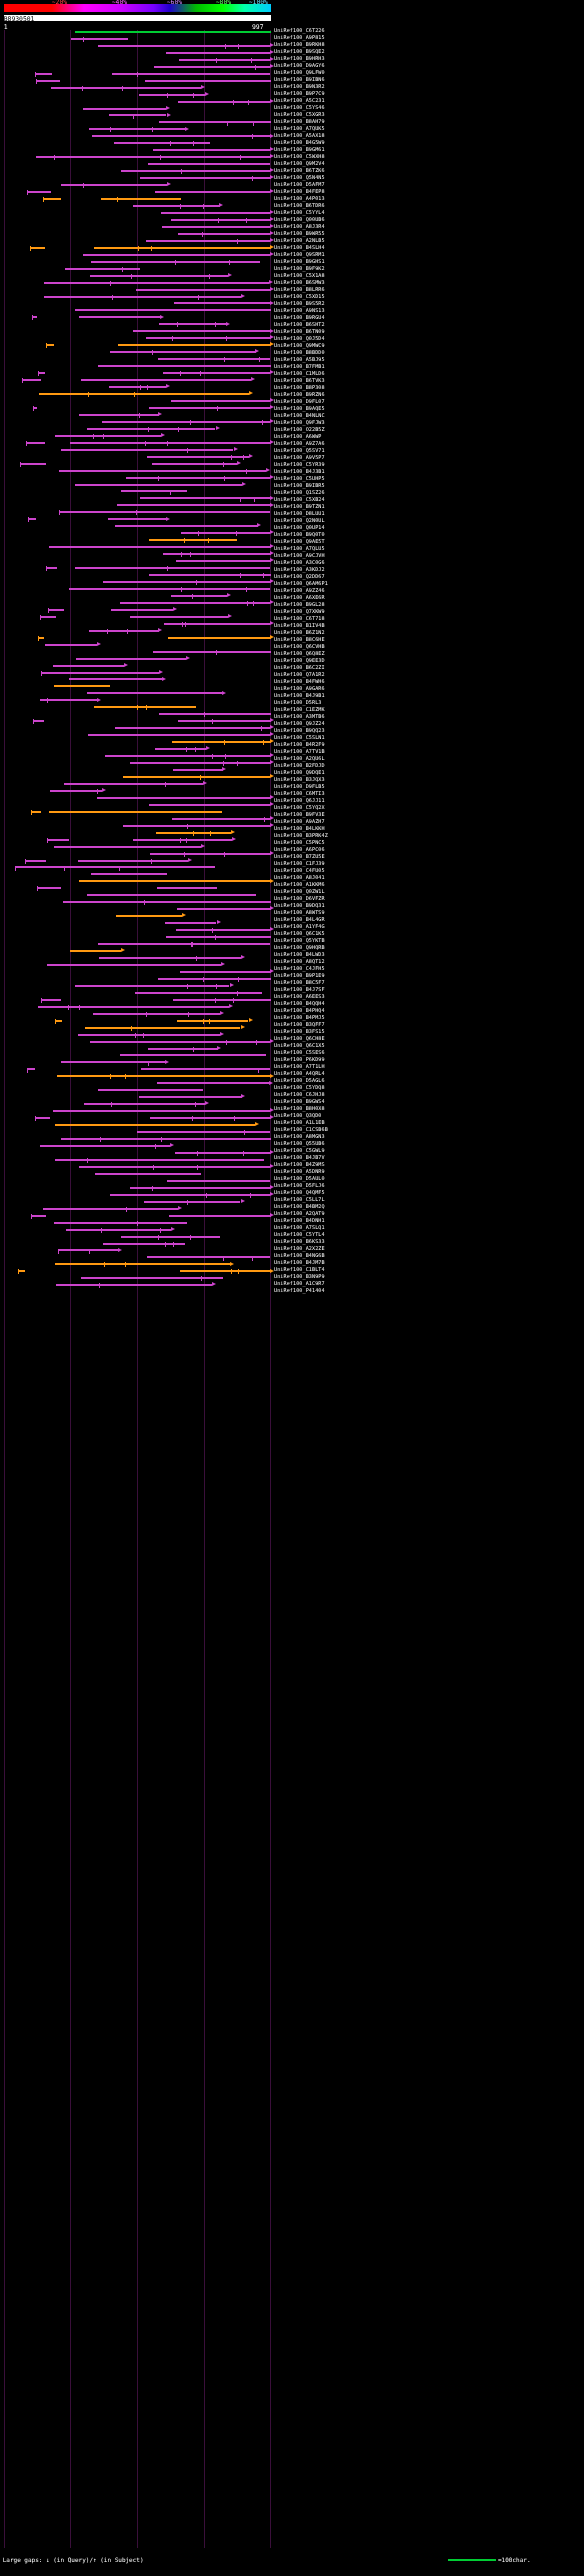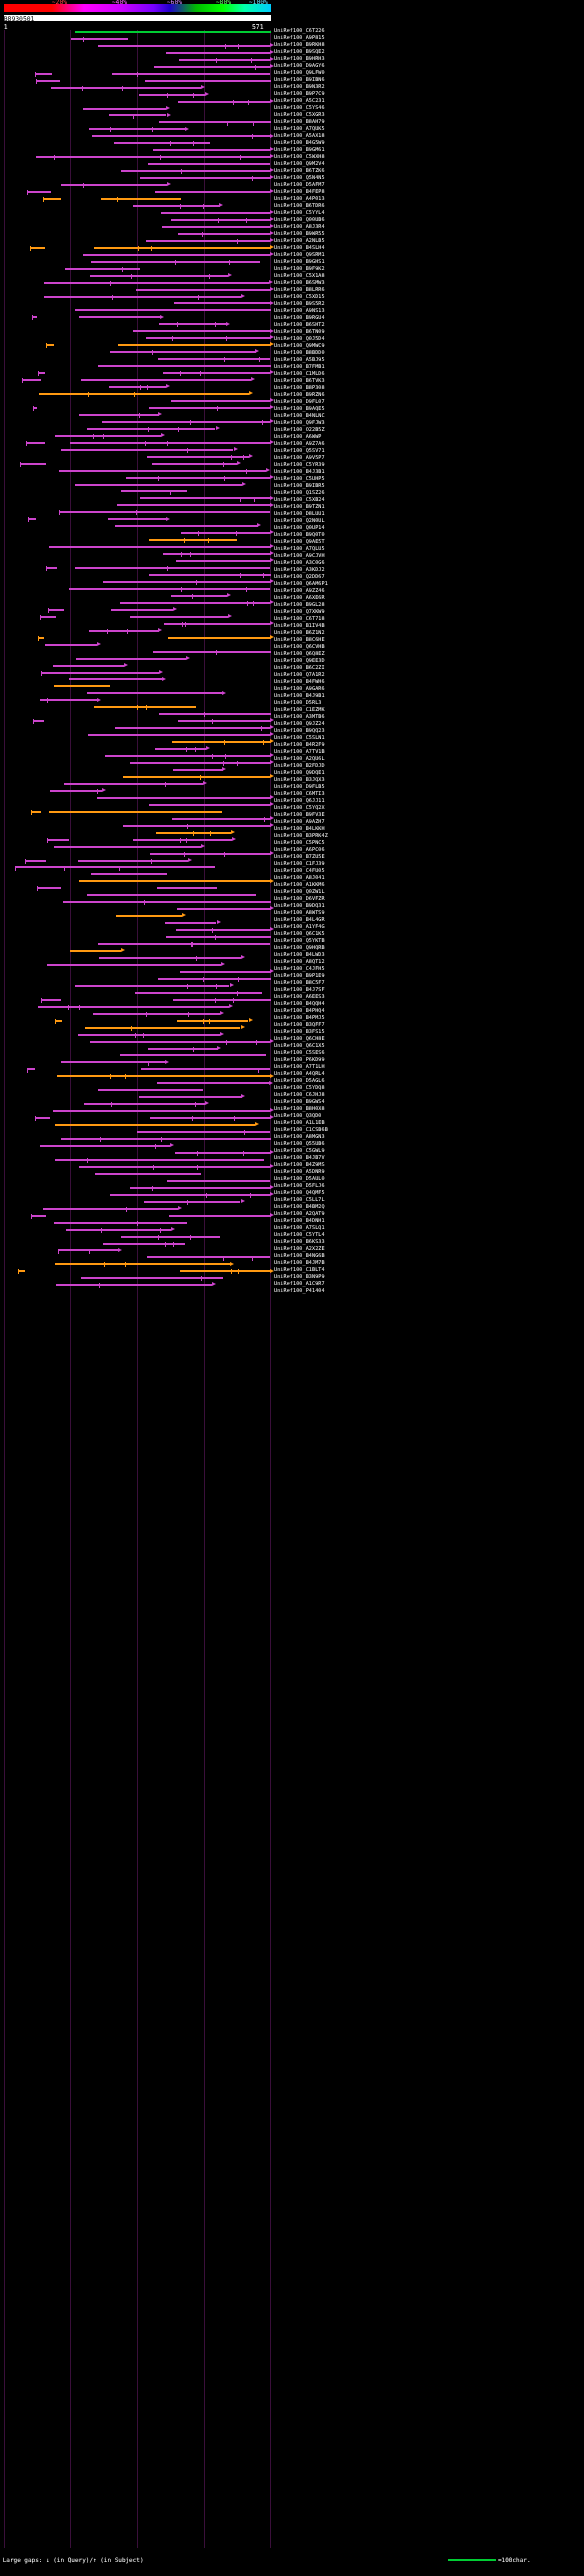--- a/index.html
+++ b/index.html
@@ -47,21 +47,21 @@
     <span class="scaletick" style="left:108px;color:#ff66ff;">~40%</span>
     <span class="scaletick" style="left:163px;color:#cc88ff;">~60%</span>
     <span class="scaletick" style="left:212px;color:#66ff66;">~80%</span>
     <span class="scaletick" style="left:245px;color:#66ddff;">~100%</span>
   </div>
 
   <div class="scalebar" style="background:linear-gradient(to right,#ff0000 0%,#ff0000 18%,#ff00ff 30%,#cc00ff 44%,#7700ff 56%,#2200cc 62%,#00bb00 72%,#00ff00 82%,#00ffaa 90%,#00ccff 100%);"></div>
 
   <div class="qbar"></div>
   <span class="qlabel" style="left:3.7px;top:23px;">1</span>
-  <span class="qlabel" style="left:252px;top:23px;">571</span>
+  <span class="qlabel" style="left:252px;top:23px;">997</span>
   <span class="qlabel" style="left:3.7px;top:14.6px;font-size:6.4px;color:#000;z-index:5;">B8930501</span>
 
   <div id="plot">
       <div class="gridline" style="left: 3.7px;"></div>
       <div class="gridline" style="left: 70px;"></div>
       <div class="gridline" style="left: 137px;"></div>
       <div class="gridline" style="left: 204px;"></div>
       <div class="gridline" style="left: 270px;"></div>
       <div class="hit hitg" style="left: 75px; width: 196px; top: 0.9px;"></div>
       <div class="hit hitm" style="left: 71px; width: 57px; top: 7.9px;"></div>

